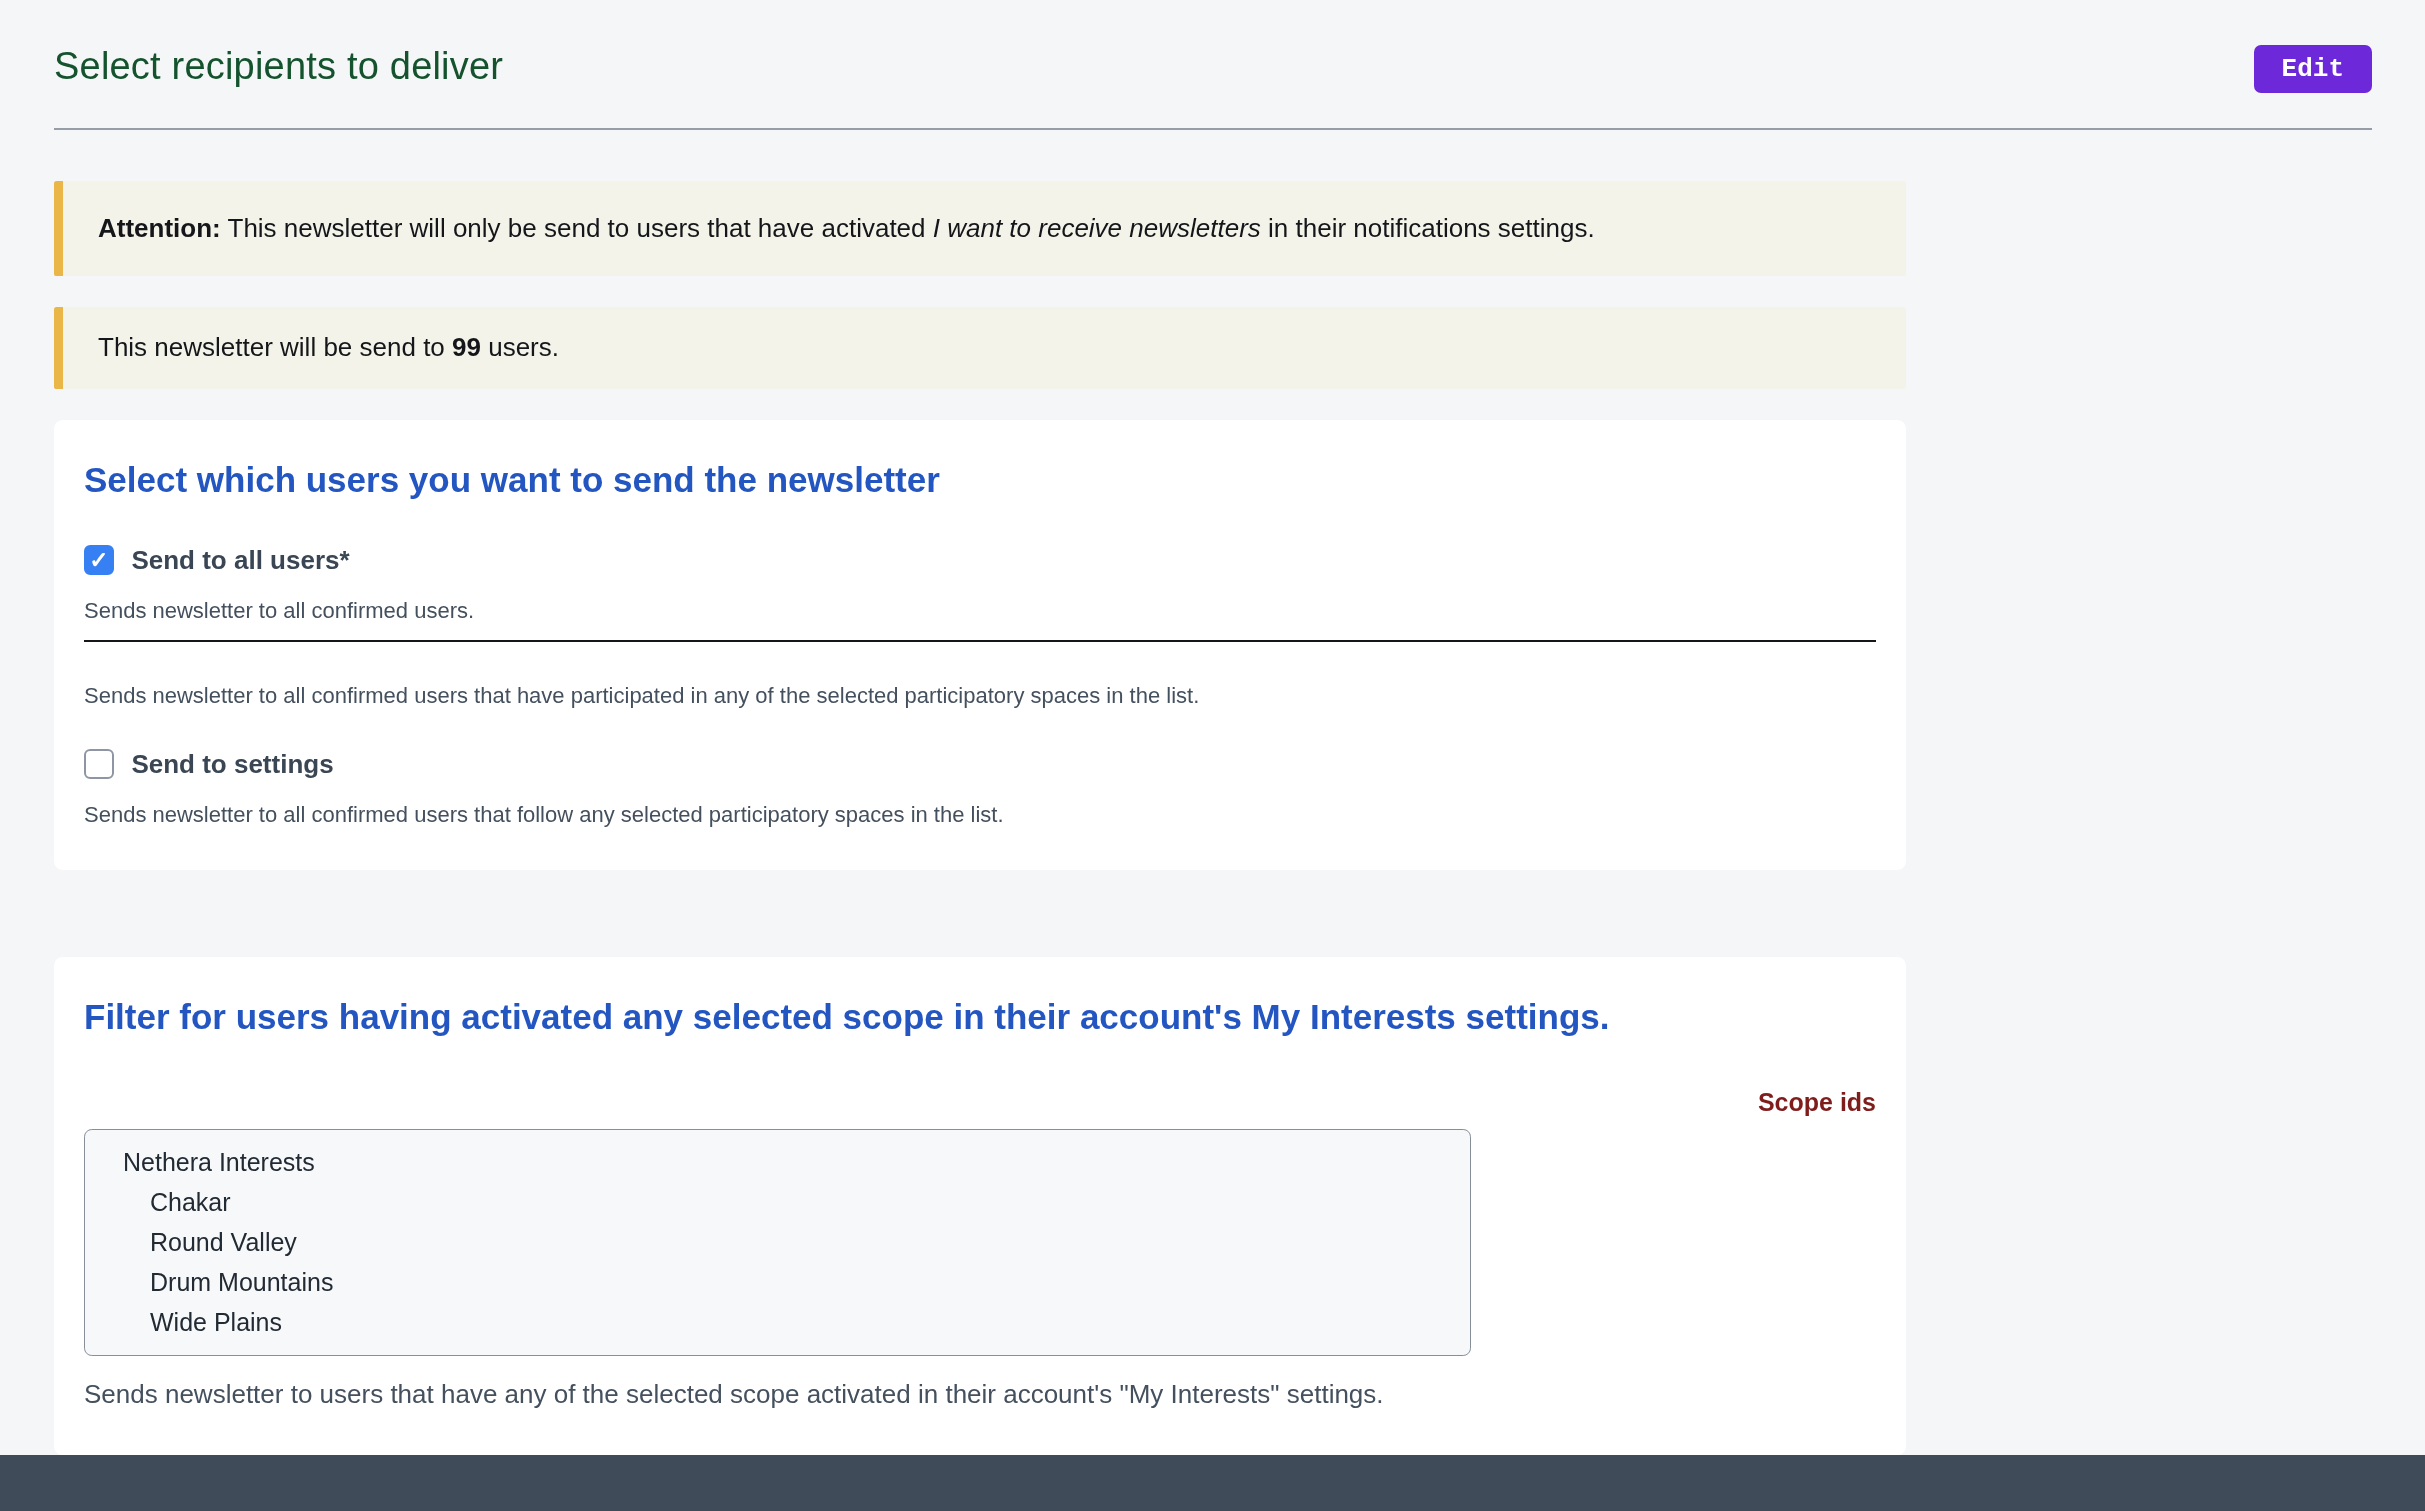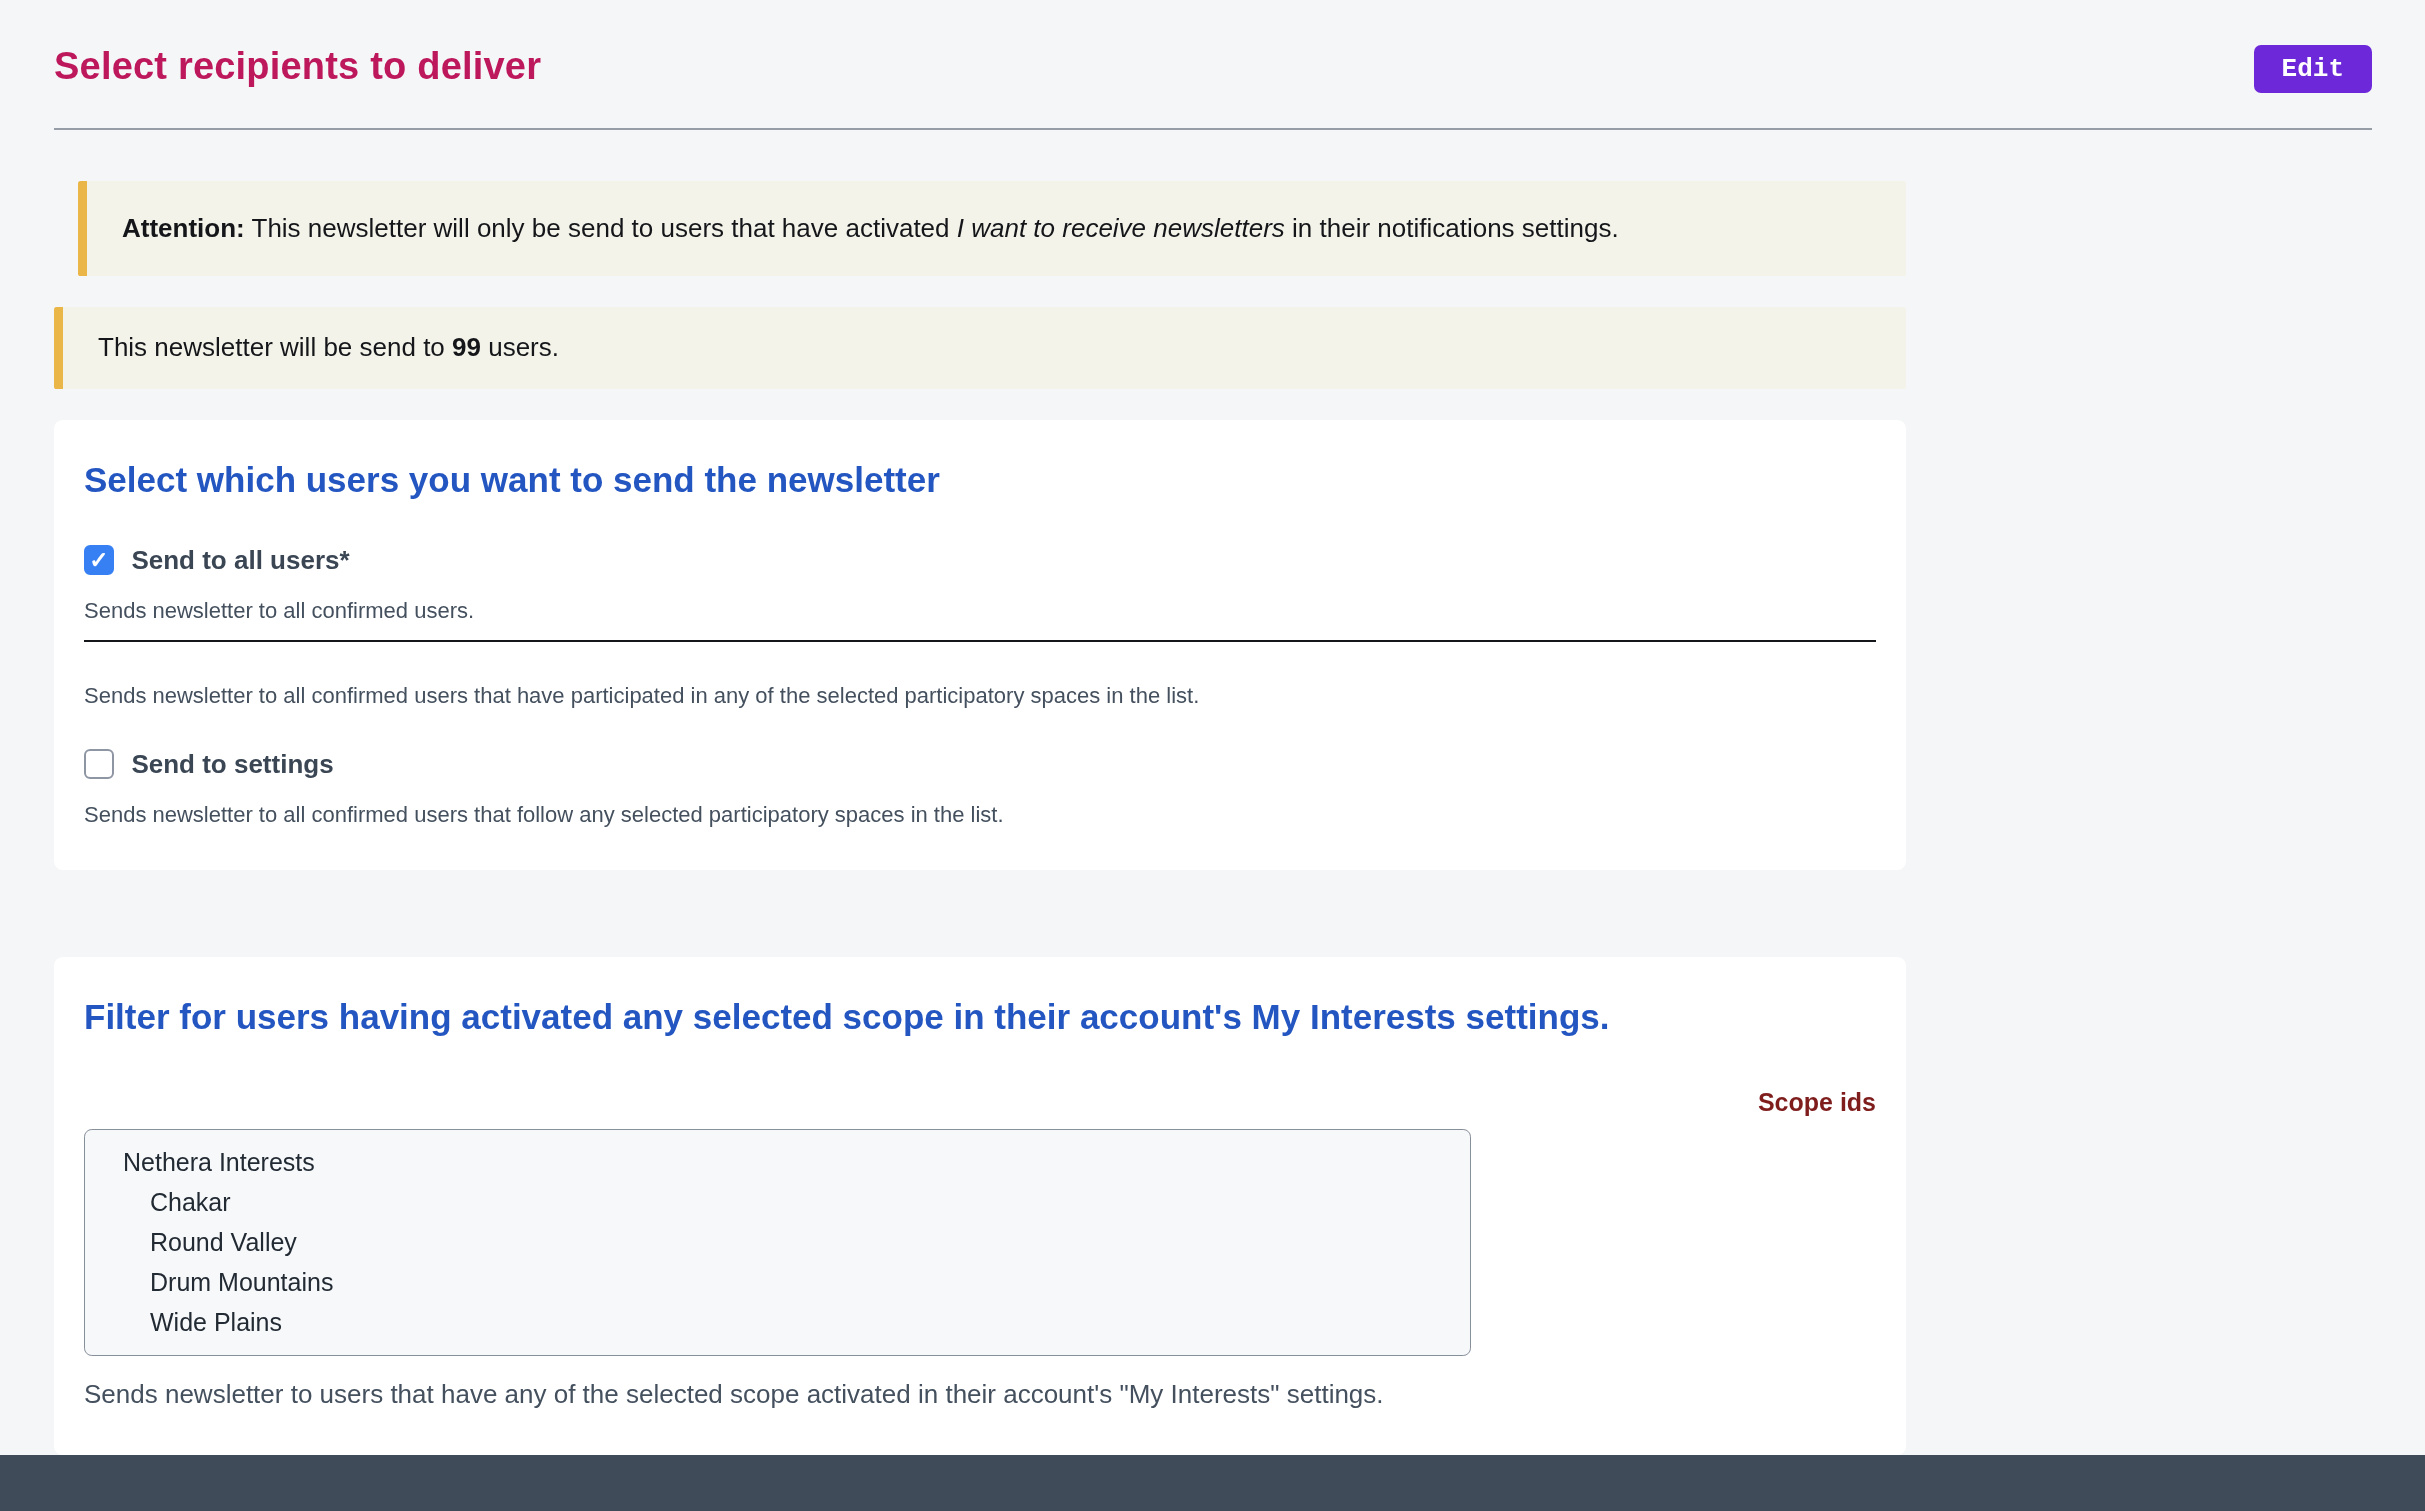--- a/index.html
+++ b/index.html
@@ -8,38 +8,38 @@
     width: 2426px; height: 1512px;
     background: #f5f6f7;
     font-family: "Liberation Sans", sans-serif;
     color: #14161a;
   }
   .page { width: 2426px; height: 1512px; display: flex; flex-direction: column; overflow: hidden; }
 
   
   .header { padding: 45px 54px 0 54px; }
   .header-row { display: flex; justify-content: space-between; align-items: flex-start; }
-  .page-title { margin: 0; font-size: 38px; font-weight: bold; color: #be185d; letter-spacing: 0.2px; }
+  .page-title { margin: 0; font-size: 38px; font-weight: normal; color: #14532d; letter-spacing: 0.2px; }
   .btn-edit {
     background: #6d28d9; color: #ffffff; border: none; border-radius: 7px;
     font-family: Liberation Mono, monospace;
     font-size: 26px; font-weight: bold; height: 48px; padding: 0 28px; cursor: pointer;
   }
   .header-divider { margin-top: 35px; border-bottom: 2.6px solid #979da6; }
 
   
   .main { flex: 1; padding: 0 54px; }
   .content-col { width: 1852px; }
 
   
   .callout {
     background: #f4f3e9; border-left: 9.6px solid #eab648; border-radius: 2.6px;
     padding: 31px 35px; font-size: 26px; line-height: 33px; color: #14161a;
   }
-  .callout.first { margin-top: 51px; margin-left: 24px; }
+  .callout.first { margin-top: 51px; }
   .callout.second { margin-top: 31px; padding: 24.4px 35px; }
   .callout em { font-style: italic; }
   .callout strong { font-weight: bold; }
 
   
   .card { background: #ffffff; border-radius: 8.7px; padding: 40px 30px; }
   .card-recipients { margin-top: 31px; }
   .card-scope { margin-top: 87px; padding-bottom: 45px; }
   .card-heading { margin: 0; font-size: 35px; font-weight: bold; color: #2456c2; }
 

